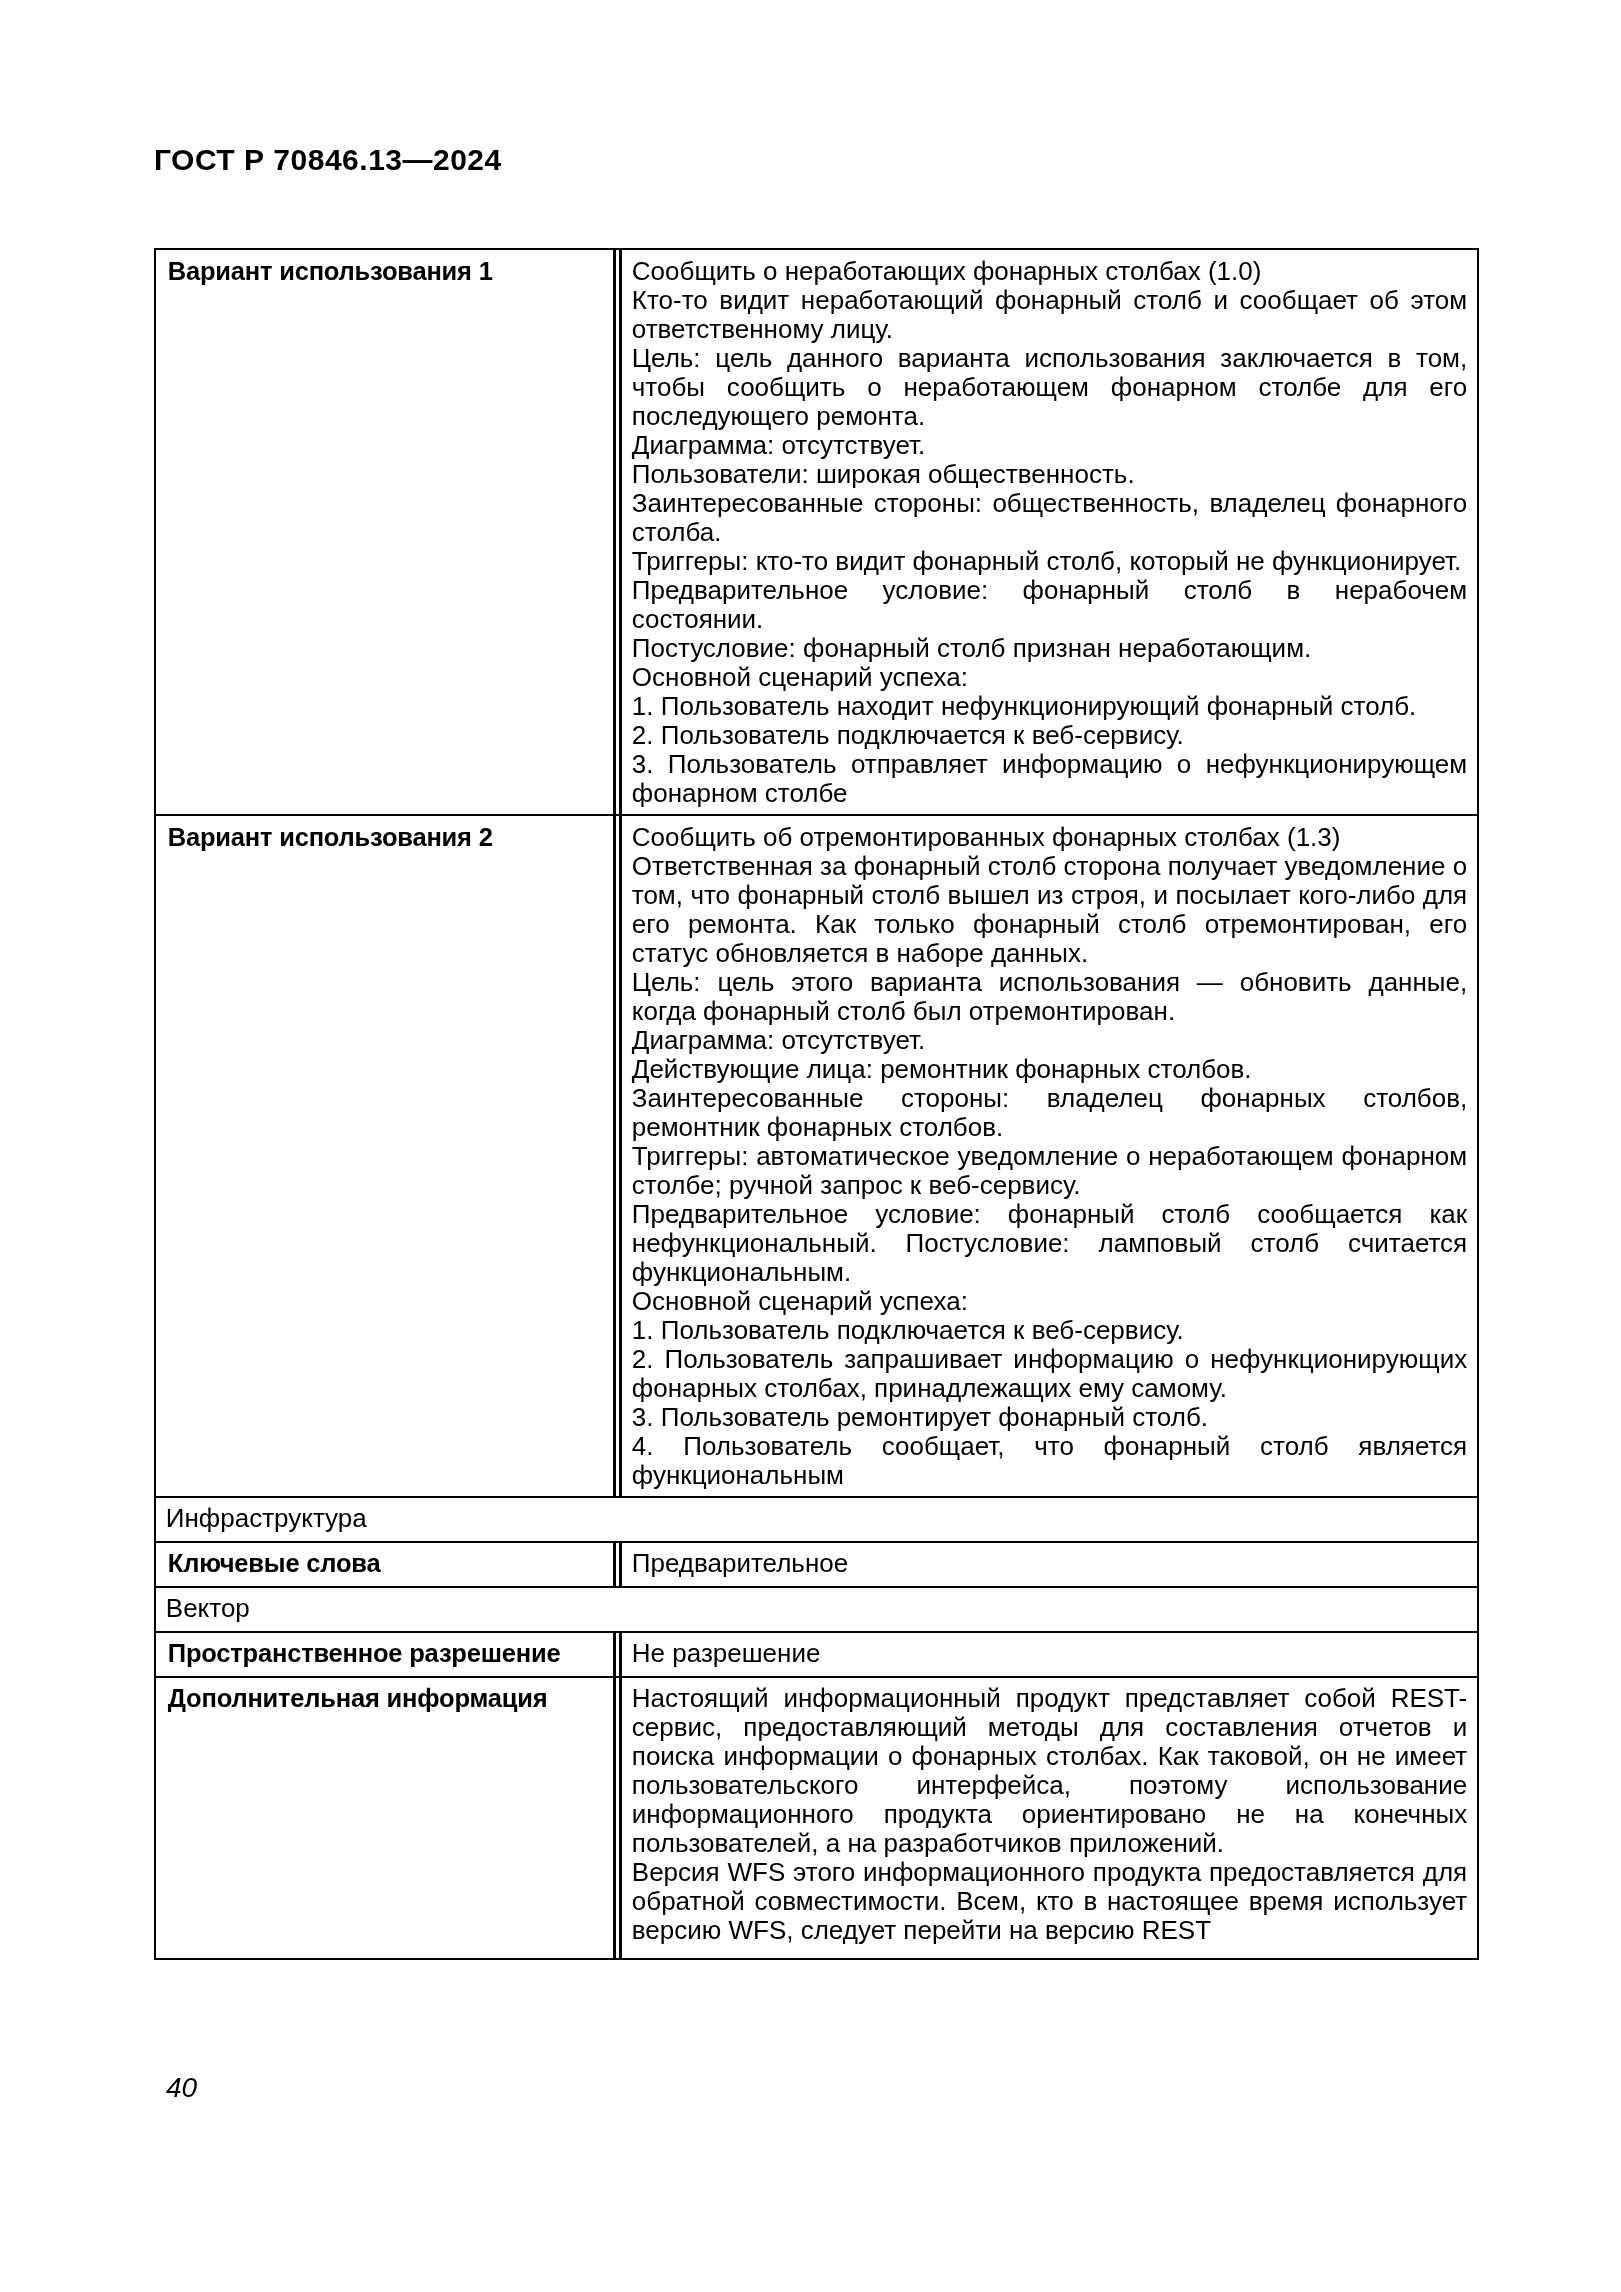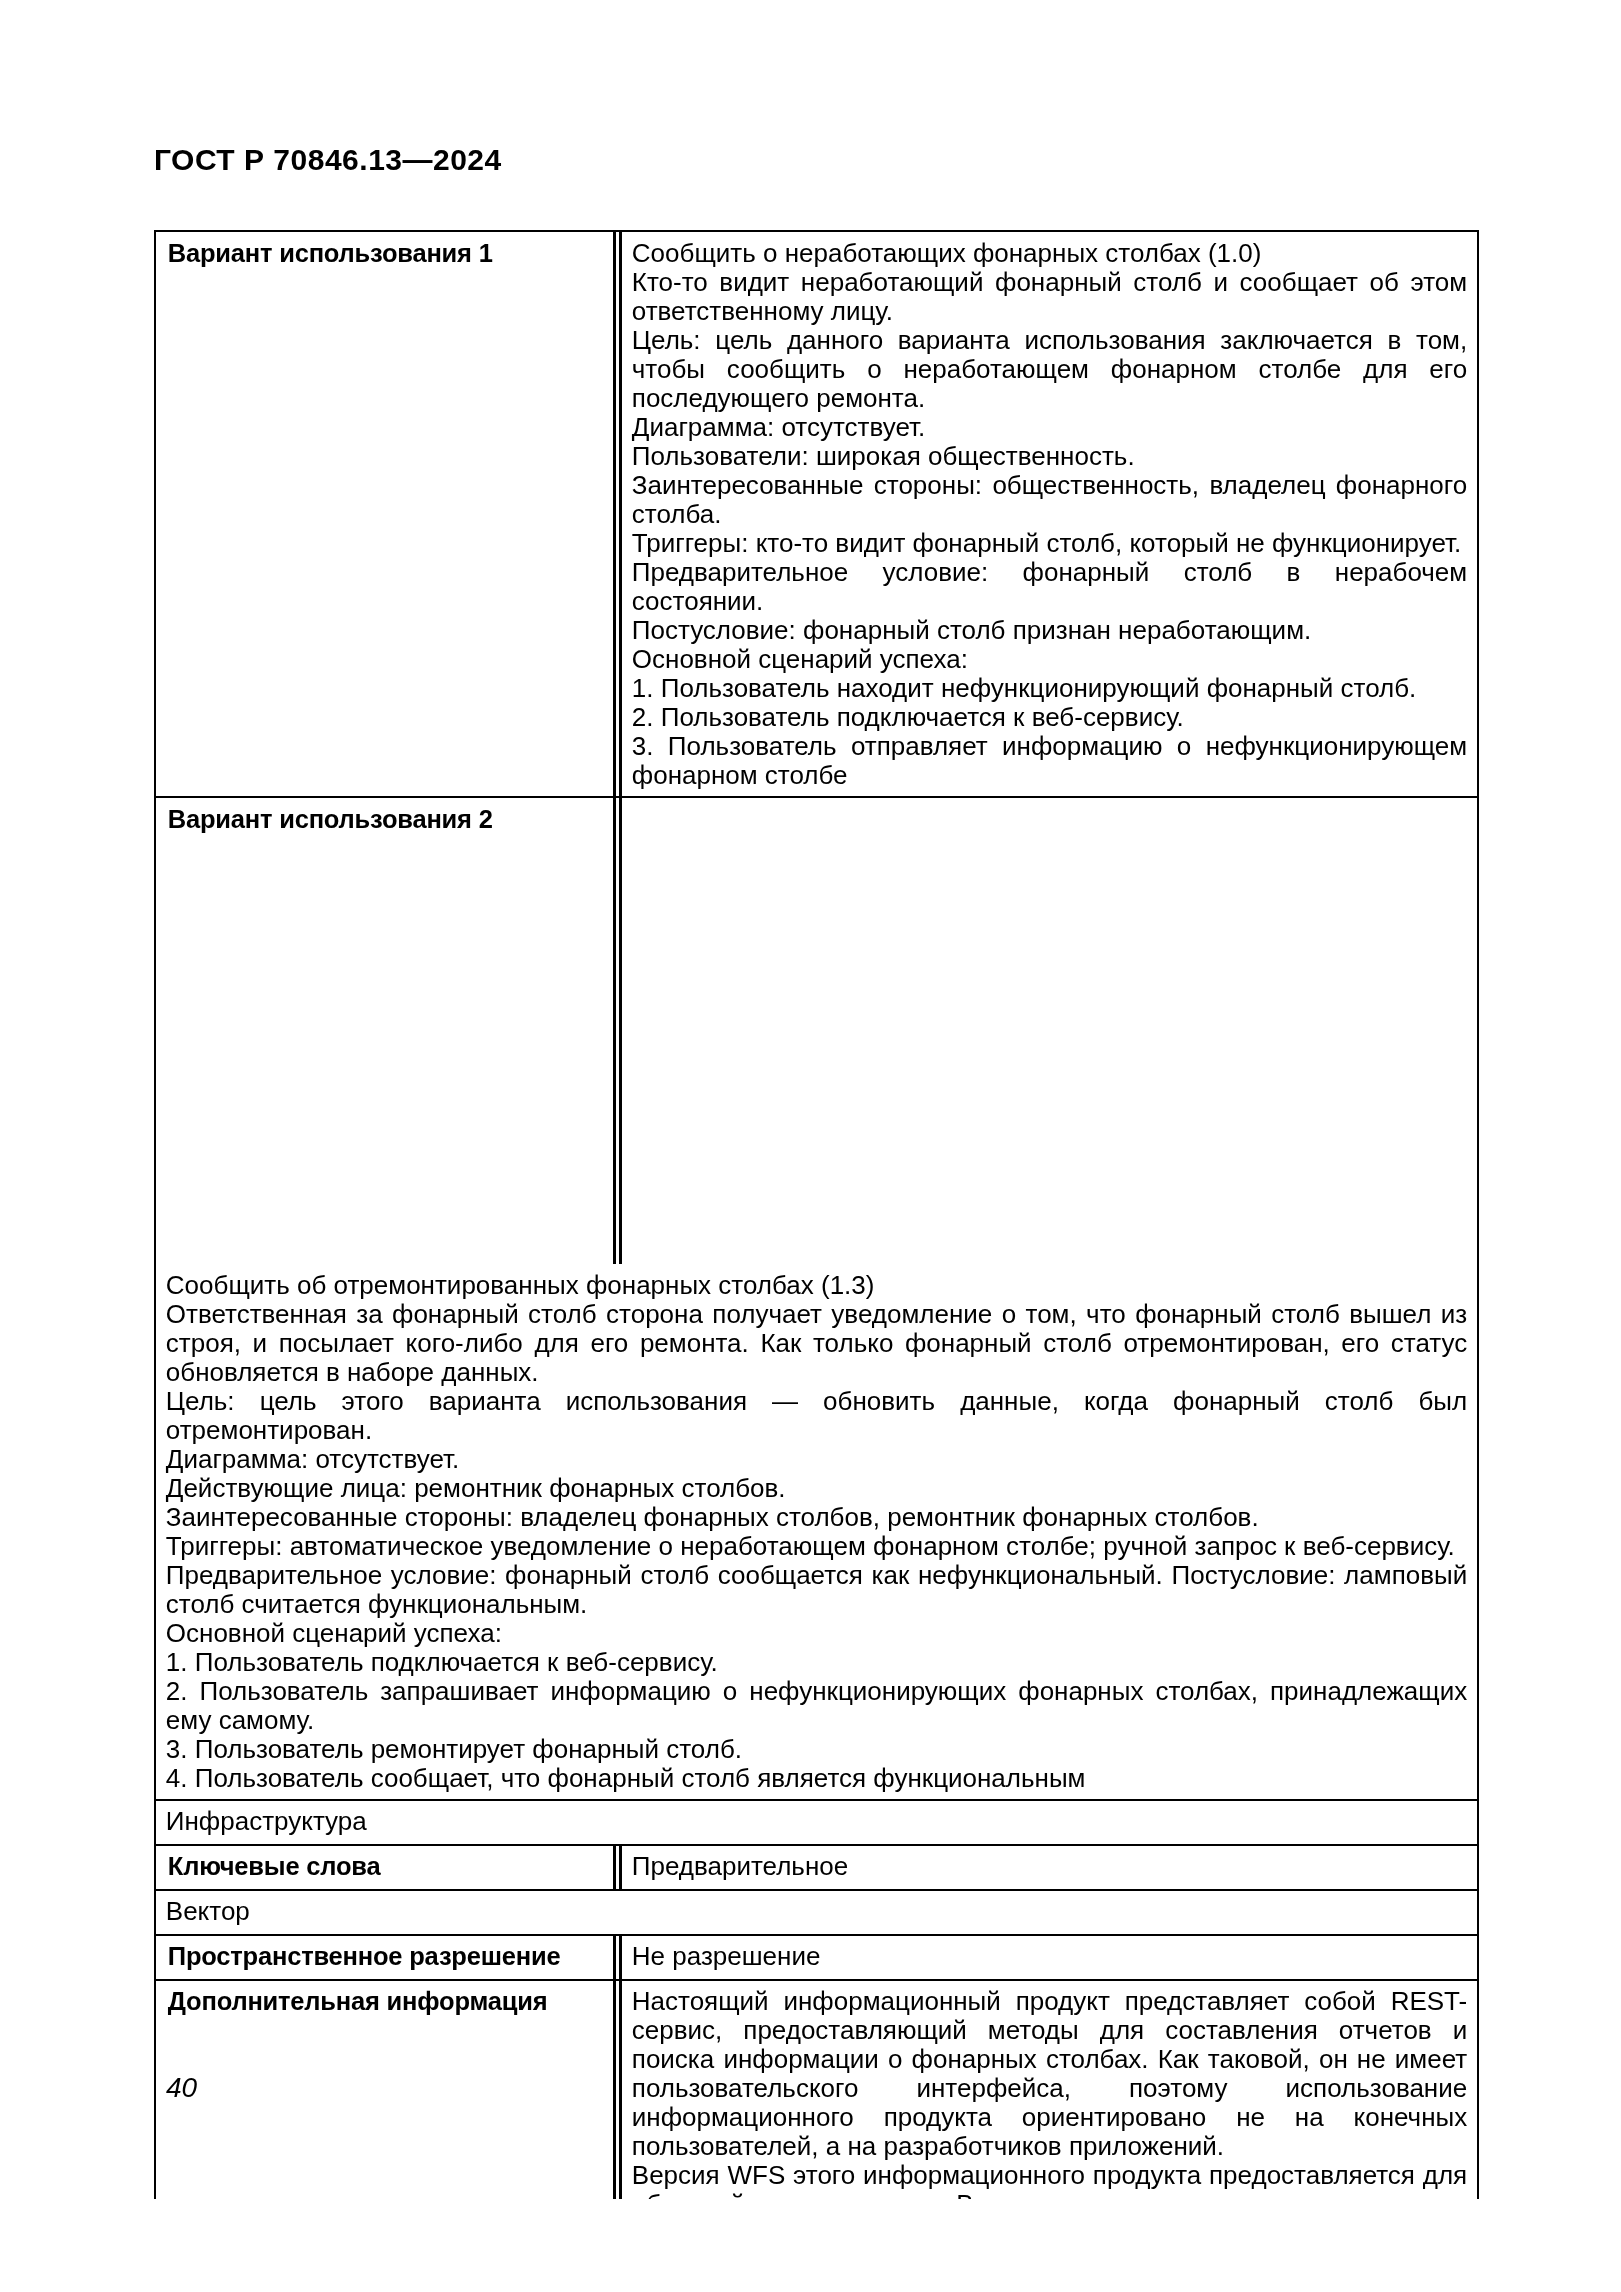--- a/index.html
+++ b/index.html
@@ -21,21 +21,21 @@
     left: 154px;
     top: 143px;
     font-size: 30px;
     line-height: 33px;
     font-weight: bold;
     letter-spacing: 0.5px;
   }
   .uc-table {
     position: absolute;
     left: 154px;
-    top: 230px;
+    top: 248px;
     width: 1325px;
     border: 2.9px solid #000;
     box-sizing: border-box;
     background: #fff;
   }
   .t-row {
     display: flex;
     align-items: stretch;
     border-bottom: 2.9px solid #000;
     box-sizing: border-box;
@@ -59,21 +59,21 @@
     box-sizing: border-box;
     padding: 6.9px 9.8px 5.9px 9.8px;
     font-size: 26px;
     line-height: 29px;
     text-align: justify;
     white-space: pre-line;
     border-radius: 18px;
   }
   
   .r1 { min-height: 552px; }
-  .r2 { min-height: 656px; flex-direction: column; }
+  .r2 { min-height: 656px; }
   .r3, .r4, .r5, .r6 { min-height: 45px; }
   .r7 { min-height: 280px; }
 
   .page-number {
     position: absolute;
     left: 166px;
     top: 2072px;
     font-size: 28px;
     line-height: 31px;
     font-style: italic;

